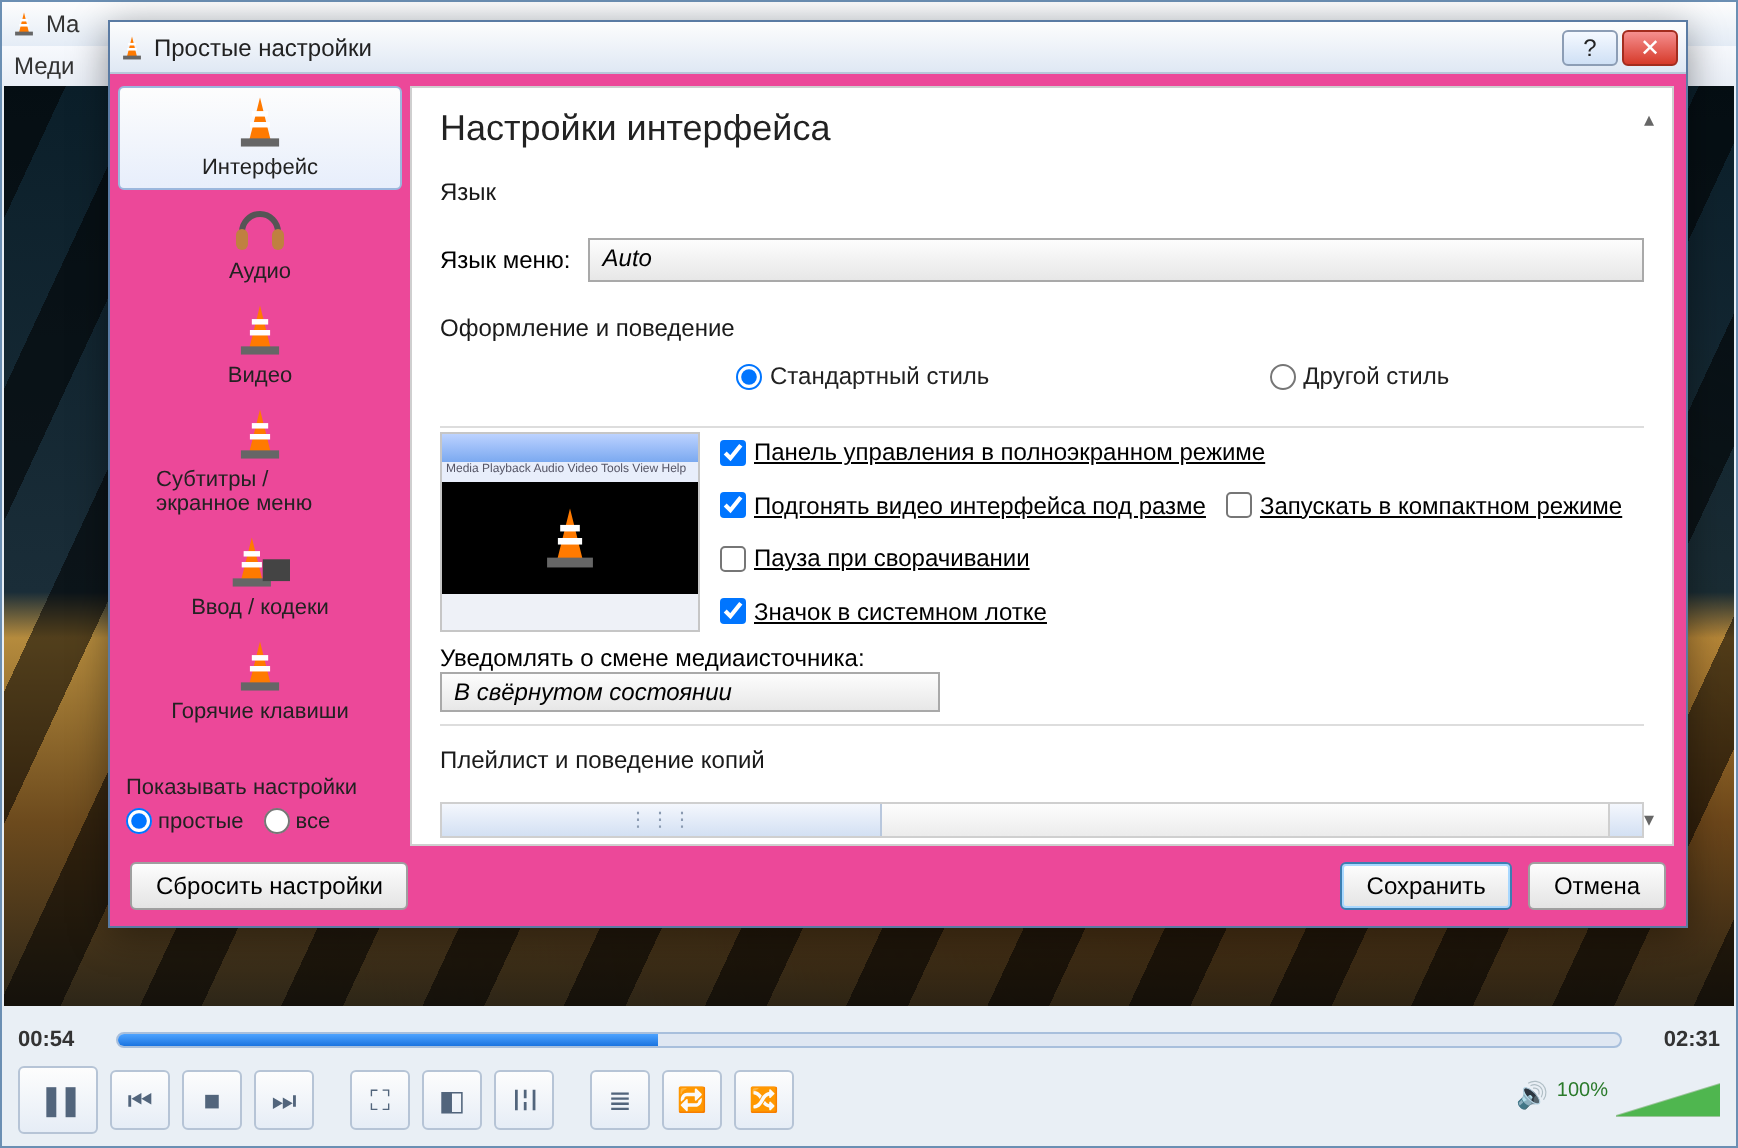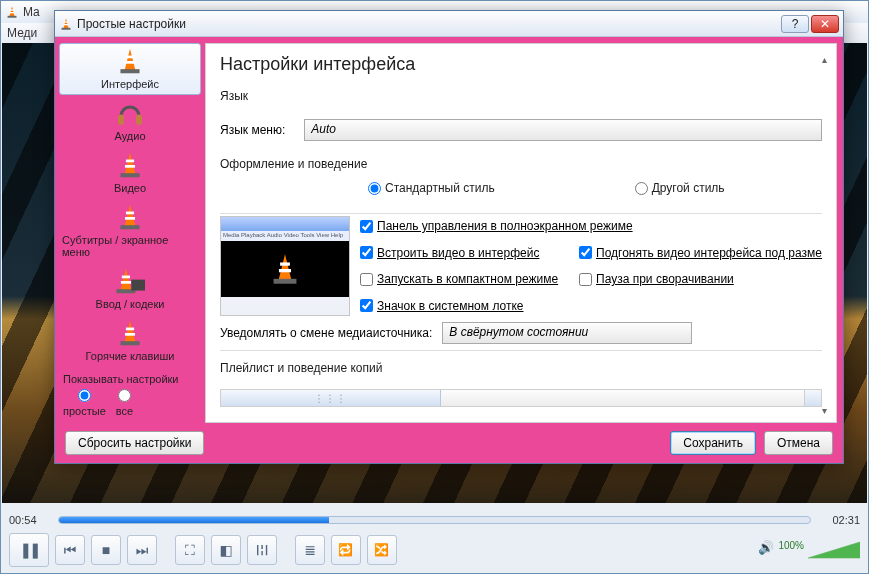--- a/index.html
+++ b/index.html
@@ -10,21 +10,21 @@
 .main-titlebar { height: 22px; background: linear-gradient(#fdfdfd,#e4ecf6); display: flex; align-items: center; padding: 0 4px; font-size: 12px; color: #333; }
 .main-titlebar .cone { width: 14px; height: 14px; margin-right: 4px; }
 .main-menubar { height: 20px; background: linear-gradient(#f7f9fd,#e9eef6); padding: 0 6px; font-size: 12px; color: #333; display: flex; align-items: center; }
 .video-area { position: absolute; top: 42px; left: 1px; right: 1px; bottom: 70px; background: linear-gradient(180deg,#0b1f2a 0%, #1a2d38 55%, #b58b3d 60%, #6c4a1d 80%, #2d2618 100%); }
 .video-area::after { content:""; position:absolute; inset:0; background:
   repeating-linear-gradient(115deg, rgba(0,0,0,0.55) 0 28px, rgba(0,0,0,0) 28px 64px),
   radial-gradient(ellipse at 70% 90%, rgba(255,200,120,0.5), transparent 60%);
   mix-blend-mode: multiply; }
 
 
-.seek-row { position: absolute; left: 8px; right: 8px; bottom: 44px; height: 18px; display: flex; align-items: center; font-size: 11px; color: #333; gap: 21px; }
+.seek-row { position: absolute; left: 8px; right: 8px; bottom: 44px; height: 18px; display: flex; align-items: center; font-size: 11px; color: #333; gap: 21px; font-weight: bold; }
 .seek-track { flex: 1; height: 8px; background: #dfe7f2; border: 1px solid #a8bfdc; border-radius: 4px; position: relative; }
 .seek-fill { position: absolute; left: 0; top: 0; bottom: 0; width: 36%; background: linear-gradient(#4da3ff,#1b74e0); border-radius: 4px 0 0 4px; }
 .controls-row { position: absolute; left: 8px; right: 8px; bottom: 6px; height: 34px; display: flex; align-items: center; gap: 6px; }
 .ctrl-btn { width: 30px; height: 30px; border: 1px solid #b6c4d6; background: linear-gradient(#fdfdfd,#e6edf6); border-radius: 3px; display: flex; align-items: center; justify-content: center; color: #52657c; font-size: 14px; cursor: pointer; }
 .ctrl-btn.big { width: 40px; height: 34px; font-size: 18px; }
 .spacer { flex: 1; }
 .vol-wrap { display: flex; gap: 4px; font-size: 10px; color: #2a7a2a; }
 .vol-tri { width: 52px; height: 20px; position: relative; }
 .vol-tri svg { width: 100%; height: 100%; }
 
@@ -44,55 +44,55 @@
 
 .dialog { position: absolute; left: 54px; top: 10px; width: 790px; height: 454px; background: #ec4899; border: 1px solid #5a7ba3; box-shadow: 0 4px 18px rgba(0,0,0,0.4); }
 .dlg-titlebar { height: 26px; background: linear-gradient(#fdfdfd,#dfe8f4); border-bottom: 1px solid #b8c7da; display: flex; align-items: center; padding: 0 4px; font-size: 12px; color: #222; }
 .dlg-titlebar .cone { width: 14px; height: 14px; margin-right: 4px; }
 .dlg-titlebar .spacer { flex:1; }
 .winbtn { width: 28px; height: 18px; border: 1px solid #8c9db5; margin-left: 2px; border-radius: 3px; display:flex; align-items:center; justify-content:center; font-size:12px; background: linear-gradient(#f5f9ff,#cfe0f5); cursor:pointer; }
 .winbtn.close { background: linear-gradient(#f58f8f,#d63a2a); color:#fff; border-color:#a32c1e; }
 
 .dlg-body { position: absolute; top: 26px; left: 0; right: 0; bottom: 40px; display: flex; }
 .catlist { width: 150px; padding: 6px 4px; display: flex; flex-direction: column; gap: 0; }
-.cat-item { display: flex; flex-direction: column; align-items: center; padding: 2px 2px 4px; font-size: 11px; color: #222; border: 1px solid transparent; border-radius: 3px; cursor: pointer; }
+.cat-item { display: flex; flex-direction: column; align-items: center; padding: 2px 18px 4px; font-size: 11px; color: #222; border: 1px solid transparent; border-radius: 3px; cursor: pointer; }
 .cat-item.selected { background: linear-gradient(#fdfdfd,#e7eefb); border-color: #9bb7dd; }
 .cat-icon { width: 36px; height: 30px; margin-bottom: 2px; }
 
 .show-settings { margin-top: auto; padding: 4px 4px 0; font-size: 11px; color: #222; }
 .show-settings .row { display:flex; gap:10px; margin-top:4px; }
-.show-settings label { display:flex; align-items:center; gap:3px;flex-direction:column; }
+.show-settings label { display:flex; align-items:center; gap:3px; }
 
 .content { flex: 1; background: #fff; margin: 6px 6px 0 0; border: 1px solid #cfcfcf; position: relative; overflow: hidden; }
 .content h1 { font-size: 18px; font-weight: normal; padding: 10px 14px 6px; color: #222; }
 .scroll-handle { position: absolute; right: 2px; top: 10px; width: 12px; font-size:10px; color:#666; }
 .scroll-handle.dn { top:auto; bottom: 6px; }
 
 .section { padding: 2px 14px 8px; font-size: 12px; color: #222; }
 .section .grp-title { color:#1a1a1a; margin: 6px 0 6px; }
 .divider { border-top: 1px solid #ddd; margin: 2px 14px; }
 
-.lang-row { display:flex; align-items:center; gap: 19px; padding: 2px 14px 8px; font-size:12px; }
+.lang-row { display:flex; align-items:center; gap: 9px; padding: 2px 14px 8px; font-size:12px; }
 .lang-row .field { flex:1; }
 .select-fake { height: 22px; border: 1px solid #a9a9a9; background: linear-gradient(#fdfdfd,#e7e7e7); padding: 2px 6px; font-size: 12px; position: relative; font-style: italic; }
 
 .style-row { display:flex; gap: 140px; padding: 4px 0 8px 148px; font-size:12px; }
 .style-row label { display:flex; align-items:center; gap:4px; }
 
 .look-grid { display:flex; gap: 10px; padding: 0 14px; font-size: 12px; }
 .preview { width: 130px; height: 100px; border: 1px solid #c6c6c6; background:#f3f3f3; flex-shrink:0; display:flex; flex-direction:column; }
 .preview .pv-title { height: 14px; background: linear-gradient(#bcd2ff,#7ba9f0); }
 .preview .pv-menu { height: 10px; background:#e8eefb; font-size:6px; padding:1px 2px; color:#556; }
 .preview .pv-body { flex:1; background:#000; display:flex; align-items:center; justify-content:center; }
 .preview .pv-ctrl { height: 18px; background:#eef1f7; }
 .look-cols { flex:1; display:grid; grid-template-columns: 1fr 1fr; row-gap: 6px; column-gap: 10px; font-size: 12px; }
 .look-cols label { display:flex; align-items:center; gap:4px; white-space:nowrap;text-decoration:underline; }
 .full-row { grid-column: 1 / span 2; }
 
-.notify-row { display:flex; align-items:center; gap: 10px; font-size:12px; padding: 6px 14px 4px; }
+.notify-row { display:flex; font-size:12px; padding: 6px 14px 4px; flex-direction: column; }
 .notify-row .select-fake { flex:1; max-width: 250px; }
 
 .bottom-scroll { height: 18px; margin: 6px 14px 6px; border: 1px solid #cfcfcf; background: linear-gradient(#fdfdfd,#ececec); position: relative; }
 .bottom-scroll .thumb { position:absolute; left:0; top:0; bottom:0; width: 220px; background: linear-gradient(#f4f7fd,#d3e0f3); border-right:1px solid #b8c7dd; }
 .bottom-scroll .grip { position:absolute; left: 50%; top:50%; transform:translate(-50%,-50%); color:#8a9ab1; font-size:10px; letter-spacing:1px; }
 .bottom-scroll::before,.bottom-scroll::after { content:""; position:absolute; top:0; bottom:0; width:16px; background:linear-gradient(#f4f7fd,#d3e0f3); }
 .bottom-scroll::before{left:0; border-right:1px solid #cfcfcf;}
 .bottom-scroll::after{right:0; border-left:1px solid #cfcfcf;}
 
 .dlg-footer { position: absolute; left: 0; right: 0; bottom: 0; height: 40px; display:flex; align-items:center; padding: 0 10px; gap: 8px; justify-content: center; }
@@ -277,24 +277,20 @@
             </div>
           <div class="pv-ctrl"></div>
         </div>
         <div class="look-cols">
           <label class="full-row">
               <input type="checkbox" checked="" style=""> 
               <span>Панель управления в полноэкранном режиме</span>
             </label>
           <label>
               <input type="checkbox" checked="" style=""> 
-              <span>Встроить видео в интерфейс</span>
-            </label>
-          <label>
-              <input type="checkbox" checked="" style=""> 
               <span>Подгонять видео интерфейса под разме</span>
             </label>
           <label>
               <input type="checkbox" style=""> 
               <span>Запускать в компактном режиме</span>
             </label>
           <label>
               <input type="checkbox" style=""> 
               <span>Пауза при сворачивании</span>
             </label>

